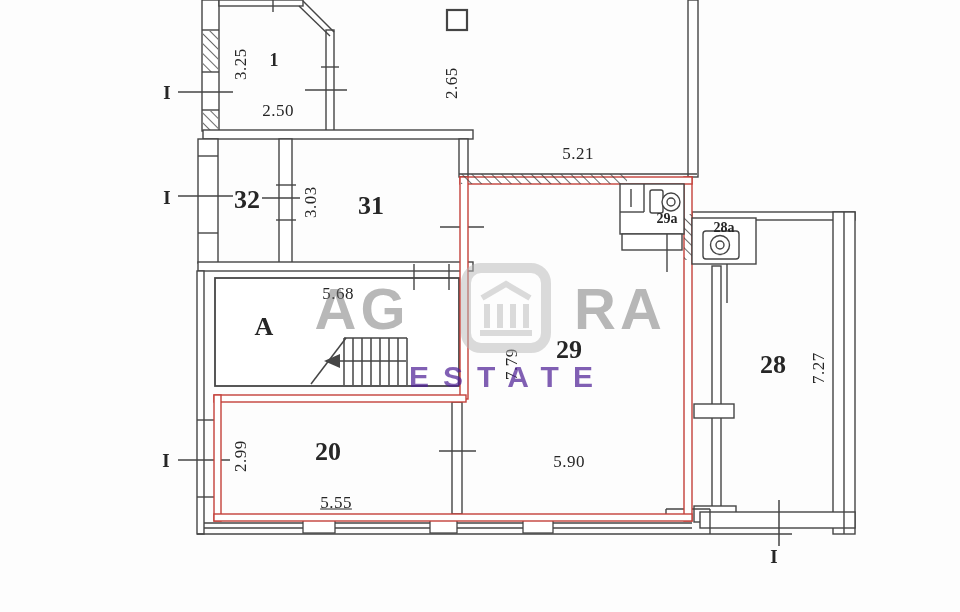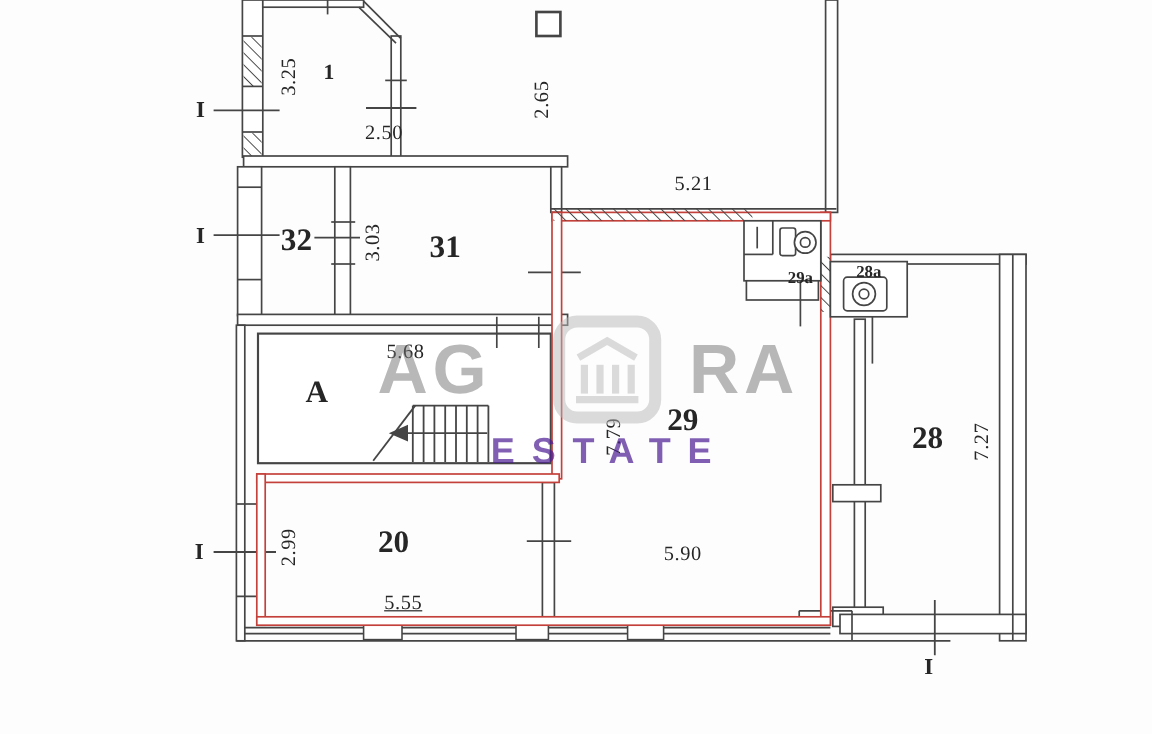--- a/index.html
+++ b/index.html
@@ -151,28 +151,28 @@
       <circle cx="720" cy="245" r="4"></circle>
     </g>
 
     <rect x="447" y="10" width="20" height="20" fill="#ffffff" stroke="#454545" stroke-width="2.2"></rect>
   </svg>
 
   <span class="lbl room-sm" style="left:274px;top:60px;">1</span>
   <span class="lbl room" style="left:247px;top:200px;">32</span>
   <span class="lbl room" style="left:371px;top:206px;">31</span>
   <span class="lbl room" style="left:264px;top:327px;">A</span>
-  <span class="lbl small" style="left:667px;top:233px;">29a</span>
+  <span class="lbl small" style="left:667px;top:219px;">29a</span>
   <span class="lbl small" style="left:724px;top:228px;">28a</span>
   <span class="lbl room" style="left:569px;top:350px;">29</span>
   <span class="lbl room" style="left:773px;top:365px;">28</span>
   <span class="lbl room" style="left:328px;top:452px;">20</span>
 
   <span class="lbl dim rot" style="left:240px;top:64px;">3.25</span>
-  <span class="lbl dim" style="left:278px;top:110px;margin-left:42px;">2.50</span>
+  <span class="lbl dim" style="left:278px;top:110px;">2.50</span>
   <span class="lbl dim rot" style="left:451px;top:83px;">2.65</span>
   <span class="lbl dim" style="left:578px;top:153px;">5.21</span>
   <span class="lbl dim rot" style="left:310px;top:202px;">3.03</span>
   <span class="lbl dim" style="left:338px;top:293px;">5.68</span>
   <span class="lbl dim rot" style="left:511px;top:364px;">7.79</span>
   <span class="lbl dim rot" style="left:818px;top:368px;">7.27</span>
   <span class="lbl dim rot" style="left:240px;top:456px;">2.99</span>
   <span class="lbl dim" style="left:336px;top:502px;text-decoration:underline;">5.55</span>
   <span class="lbl dim" style="left:569px;top:461px;">5.90</span>
 

